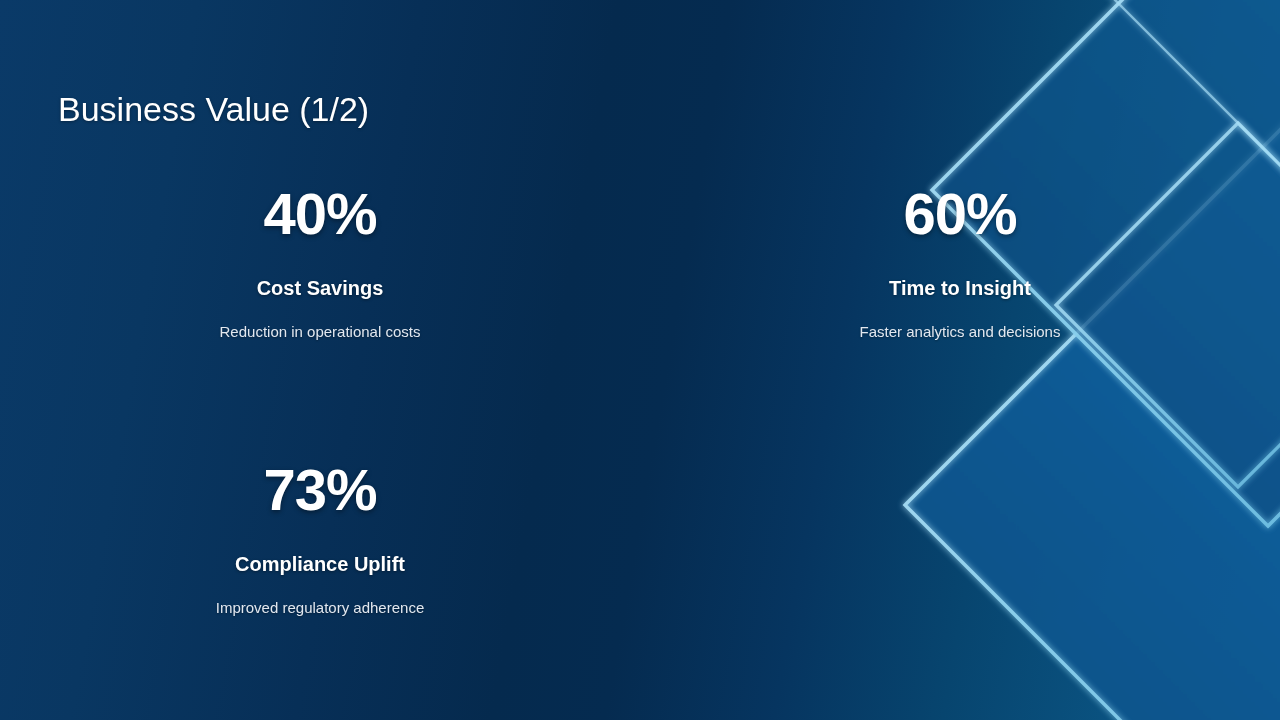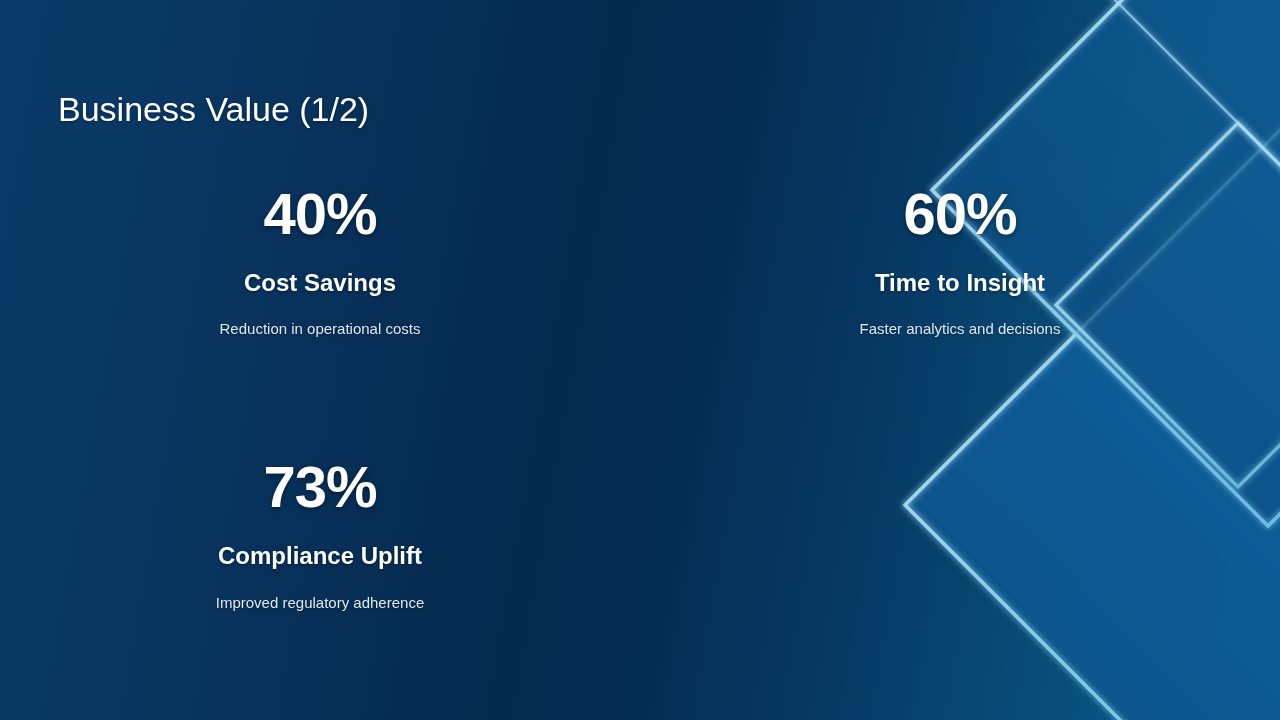--- a/index.html
+++ b/index.html
@@ -74,22 +74,22 @@
   .stat-value {
     font-size:58px;
     font-weight:bold;
     color:#ffffff;
     line-height:1.0;
     letter-spacing:-1px;
     text-shadow:0 2px 5px rgba(0,0,0,0.4);
   }
 
   .stat-label {
-    margin-top:27px;
-    font-size:24px;
+    margin-top:34px;
+    font-size:20px;
     font-weight:bold;
     color:#ffffff;
     line-height:1.1;
     text-shadow:0 1px 3px rgba(0,0,0,0.4);
   }
 
   .stat-desc {
     margin-top:24px;
     font-size:15px;
     font-weight:400;

